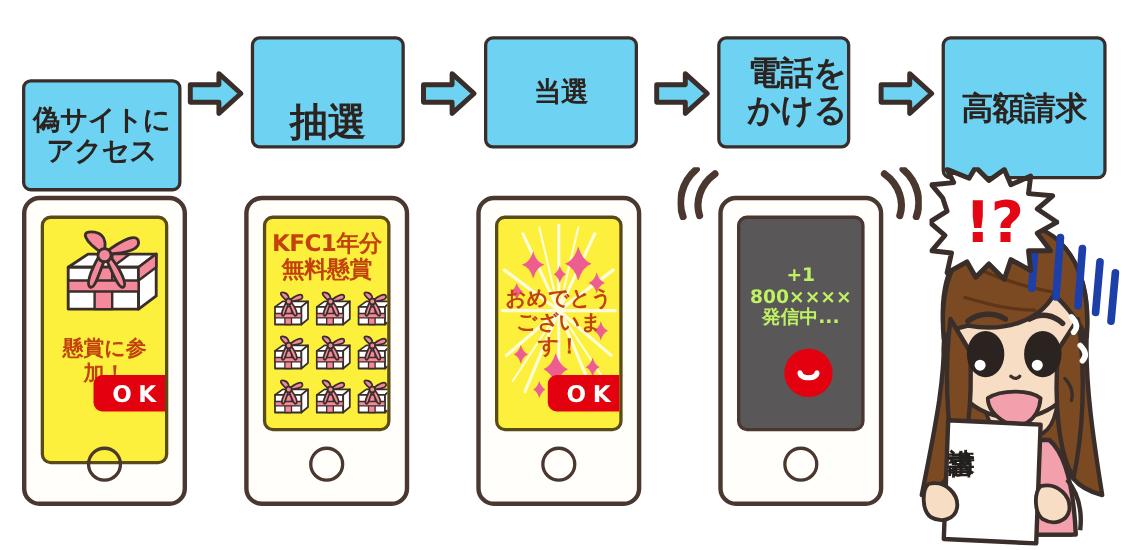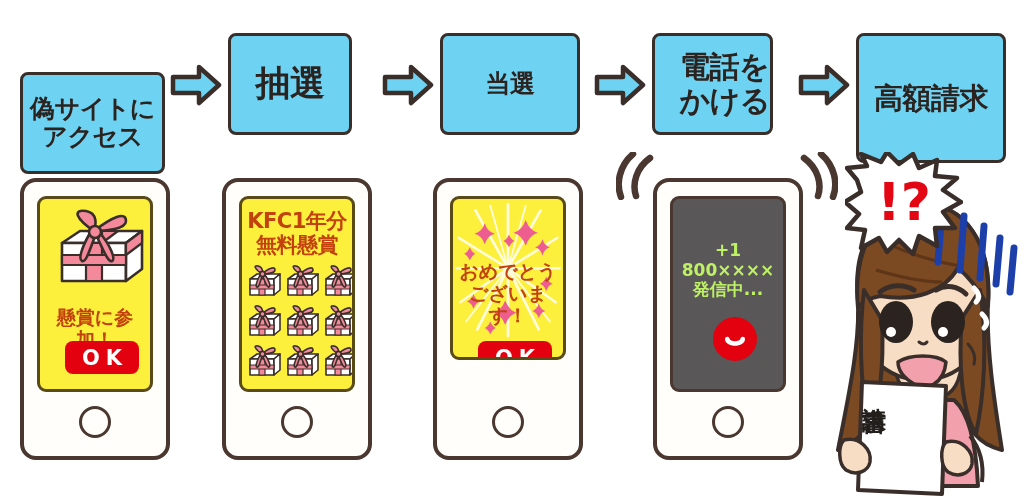--- a/index.html
+++ b/index.html
@@ -89,20 +89,21 @@
     box-sizing: border-box;
     background: #e3000f;
     border-radius: 8px;
     color: #ffffff;
     font-weight: 700;
     display: flex;
     align-items: center;
     justify-content: center;
     letter-spacing: 6px;
     text-indent: 6px;
+    margin-left: 20px;
   }
 
   .hangup {
     position: absolute;
     border-radius: 50%;
     background: #e3000f;
     display: flex;
     align-items: center;
     justify-content: center;
   }
@@ -129,21 +130,21 @@
     <span class="lbl">偽サイトに
 アクセス</span>
   </div>
 
   <div class="flow-arrow" style="left:170px; top:63px;">
     <svg width="52" height="44" viewBox="0 0 52 44">
       <path d="M3 14 H29 V4 L49 22 L29 40 V30 H3 Z" fill="#6ed3f2" stroke="#3a2e2a" stroke-width="4.5" stroke-linejoin="round"></path>
     </svg>
   </div>
 
-  <div class="flow-box" style="left:228px; top:33px; width:124px; height:102px; font-size:35px;">
+  <div class="flow-box" style="left:228px; top:33px; width:140px; height:102px; font-size:35px;align-items:flex-end;">
     <span class="lbl">抽選</span>
   </div>
 
   <div class="flow-arrow" style="left:382px; top:63px;">
     <svg width="52" height="44" viewBox="0 0 52 44">
       <path d="M3 14 H29 V4 L49 22 L29 40 V30 H3 Z" fill="#6ed3f2" stroke="#3a2e2a" stroke-width="4.5" stroke-linejoin="round"></path>
     </svg>
   </div>
 
   <div class="flow-box" style="left:440px; top:33px; width:140px; height:102px; font-size:25px;">
@@ -165,21 +166,21 @@
     <svg width="52" height="44" viewBox="0 0 52 44">
       <path d="M3 14 H29 V4 L49 22 L29 40 V30 H3 Z" fill="#6ed3f2" stroke="#3a2e2a" stroke-width="4.5" stroke-linejoin="round"></path>
     </svg>
   </div>
 
   <div class="flow-box" style="left:856px; top:33px; width:150px; height:130px; font-size:29px;">
     <span class="lbl">高額請求</span>
   </div>
 
   <div class="phone" style="left:20px; top:178px; width:150px; height:282px;">
-    <div class="screen yellow" style="left:13px; top:14px; right:13px; height:196px;">
+    <div class="screen yellow" style="left:13px; top:14px; right:13px; height:226px;">
 
       <div class="gift" style="left:16px; top:10px;">
         <svg width="92" height="78" viewBox="0 0 92 78">
           <g stroke="#3a2e2a" stroke-width="2.6" stroke-linejoin="round">
             <path d="M6 34 L24 22 L86 22 L70 34 Z" fill="#ffffff"></path>
             <path d="M6 34 H70 V72 H6 Z" fill="#ffffff"></path>
             <path d="M70 34 L86 22 V60 L70 72 Z" fill="#ffffff"></path>
             <path d="M30 34 H46 V72 H30 Z" fill="#f4899b" stroke-width="2.2"></path>
             <path d="M46 22 L62 22 L46 34 Z" fill="#f4899b" stroke-width="2.2"></path>
             <path d="M70 34 L86 22 L86 34 L70 46 Z" fill="#f4899b" stroke-width="2.2"></path>
@@ -233,21 +234,21 @@
         <use href="#minigift" x="78" y="46"></use>
         <use href="#minigift" x="2" y="86"></use>
         <use href="#minigift" x="40" y="86"></use>
         <use href="#minigift" x="78" y="86"></use>
       </svg>
     </div>
     <div class="home-btn" style="left:55px; top:224px; width:32px; height:32px;"></div>
   </div>
 
   <div class="phone" style="left:433px; top:178px; width:150px; height:282px;">
-    <div class="screen yellow" style="left:13px; top:14px; right:13px; height:164px;">
+    <div class="screen yellow" style="left:13px; top:14px; right:13px; height:196px;">
 
       <svg class="sparkscreen" viewBox="0 0 118 196" preserveAspectRatio="none">
         <g stroke="#fffde6" stroke-width="3" stroke-linecap="round" opacity="0.95">
           <line x1="59" y1="86" x2="59" y2="6"></line>
           <line x1="59" y1="86" x2="24" y2="14"></line>
           <line x1="59" y1="86" x2="94" y2="14"></line>
           <line x1="59" y1="86" x2="6" y2="48"></line>
           <line x1="59" y1="86" x2="112" y2="48"></line>
           <line x1="59" y1="86" x2="4" y2="86"></line>
           <line x1="59" y1="86" x2="114" y2="86"></line>

